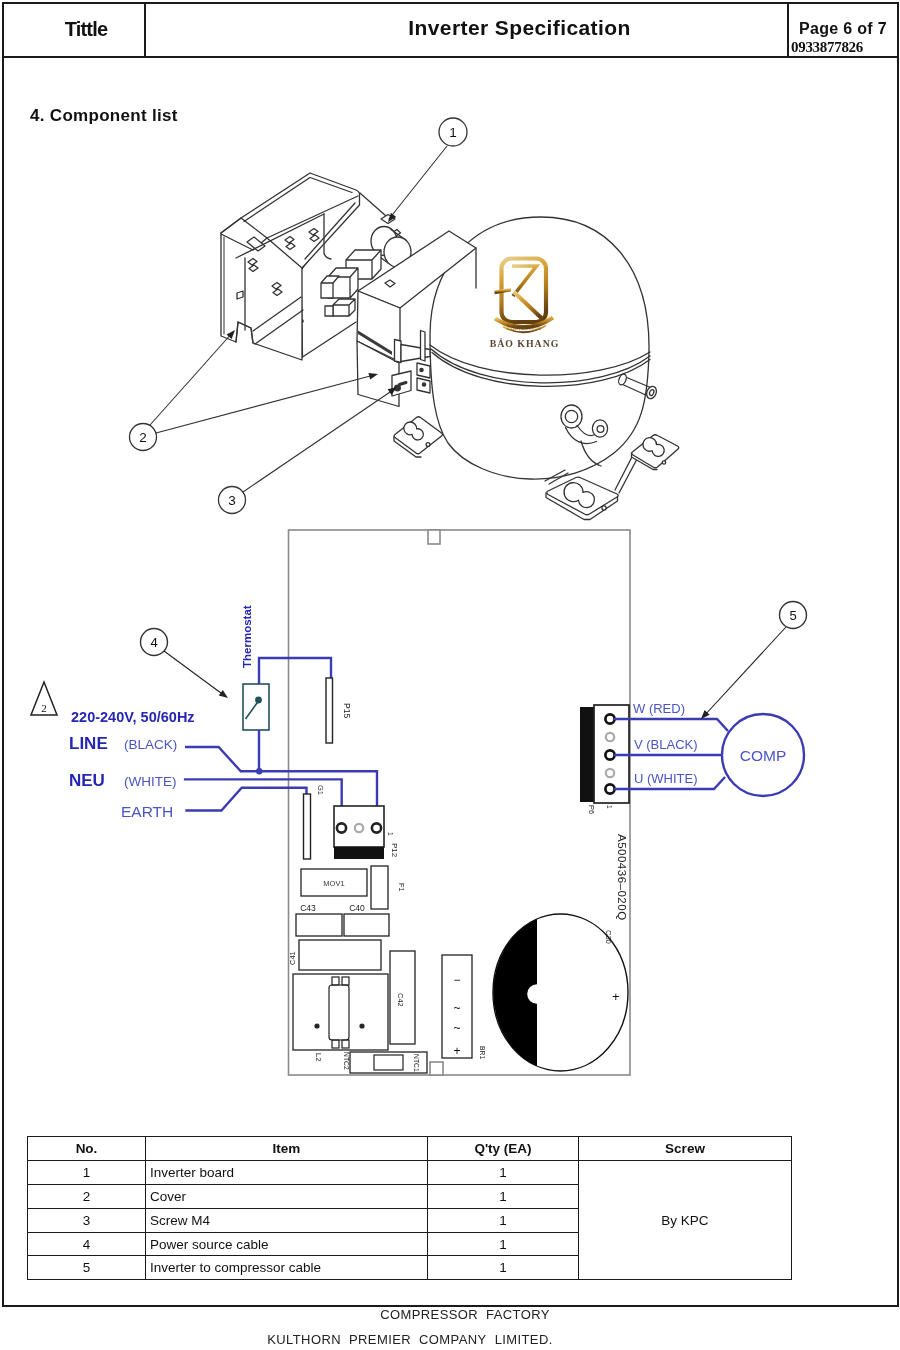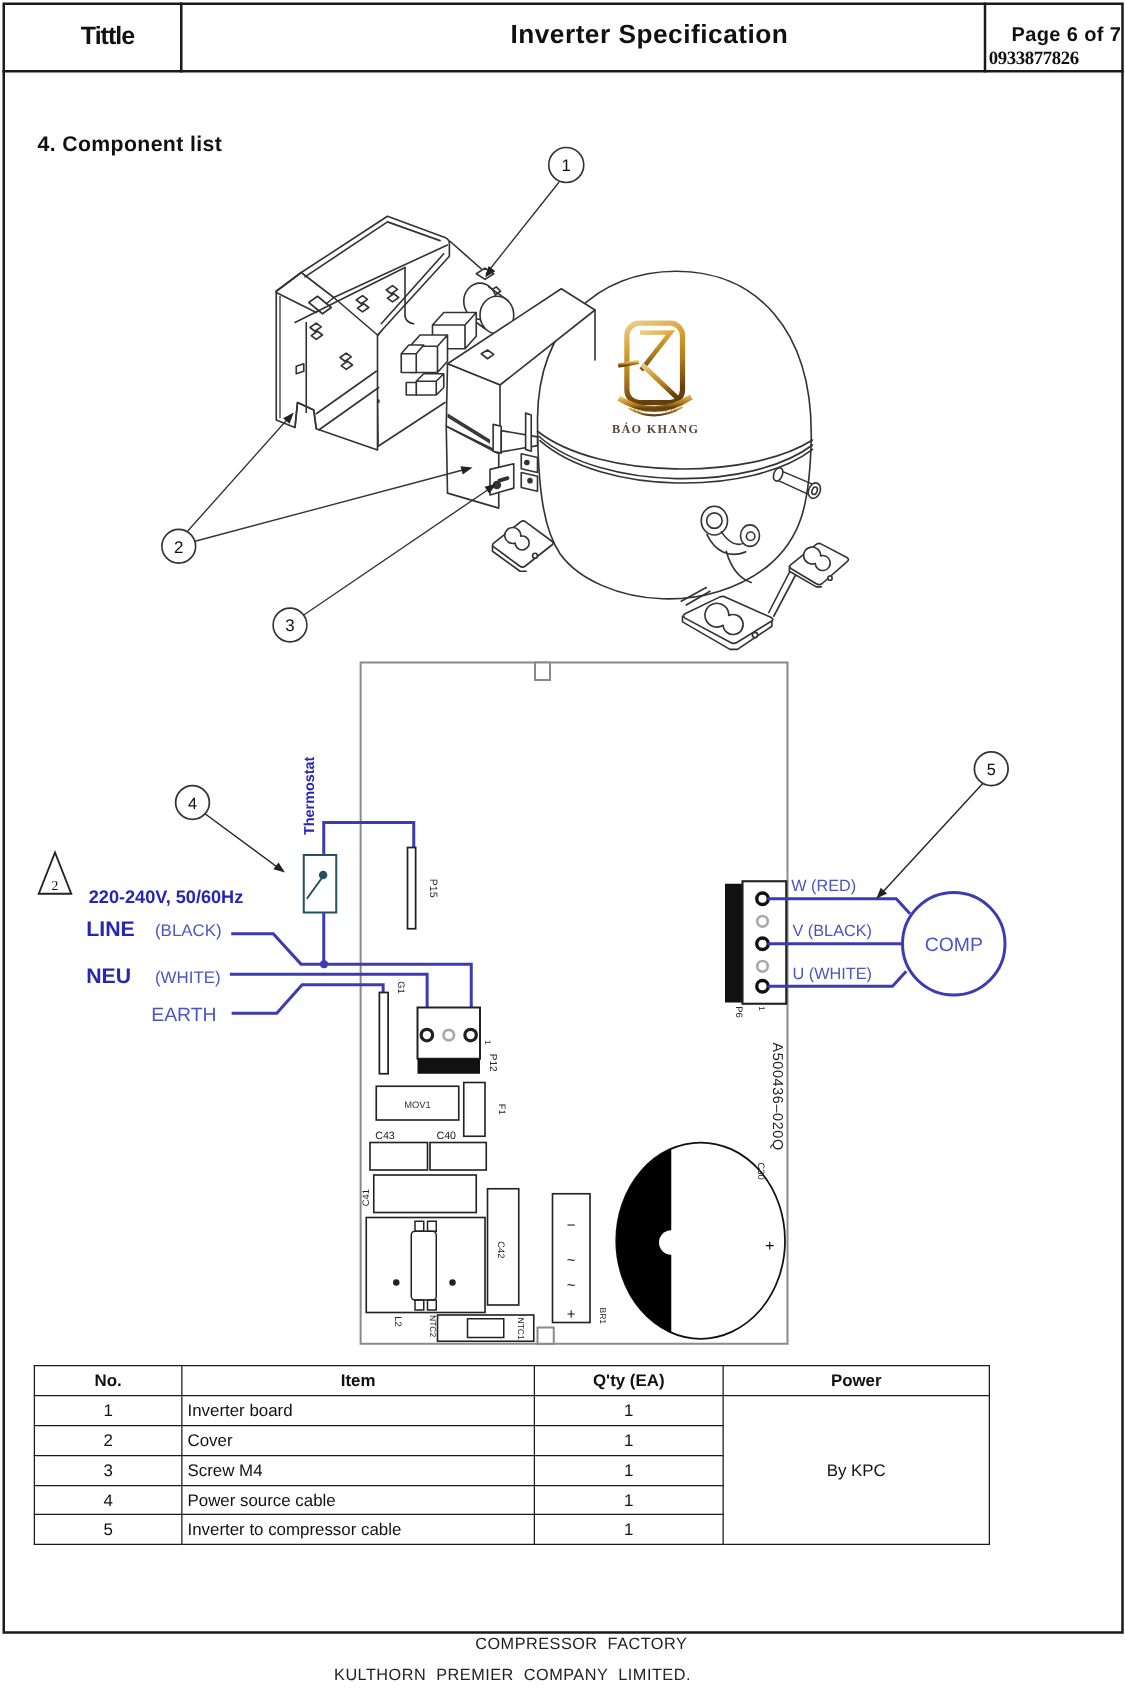--- a/index.html
+++ b/index.html
@@ -4,21 +4,21 @@
 <style>
   html,body{margin:0;padding:0;background:#ffffff;}
   body{width:900px;height:1350px;position:relative;font-family:"Liberation Sans",sans-serif;overflow:hidden;}
   .abs{position:absolute;}
   #pageborder{left:2px;top:2px;width:893px;height:1301px;border:2px solid #1a1a1a;}
   #hline{left:2px;top:56px;width:897px;height:2px;background:#1a1a1a;}
   #v1{left:144px;top:2px;width:2px;height:56px;background:#1a1a1a;}
   #v2{left:787px;top:2px;width:2px;height:56px;background:#1a1a1a;}
   #tittle{left:4px;top:18px;width:164px;text-align:center;font-size:20px;font-weight:bold;color:#111;letter-spacing:-0.8px;}
   #spec{left:146px;top:16px;width:747px;text-align:center;font-size:21px;font-weight:bold;color:#111;letter-spacing:0.4px;}
-  #page67{left:789px;top:20px;width:108px;text-align:right;font-size:16px;font-weight:bold;color:#111;letter-spacing:0.3px;}
+  #page67{left:789px;top:20px;width:108px;text-align:center;font-size:16px;font-weight:bold;color:#111;letter-spacing:0.3px;}
   #phone{left:791px;top:39px;width:108px;text-align:left;font-size:15px;font-weight:bold;color:#111;font-family:"Liberation Serif",serif;letter-spacing:-0.3px;}
   #complist{left:30px;top:106px;font-size:17px;font-weight:bold;color:#111;letter-spacing:0.3px;text-align:center;}
   table.ct{border-collapse:collapse;}
   table.ct td,table.ct th{border:1.6px solid #1a1a1a;font-size:13.5px;color:#111;padding:0;height:22.9px;}
   #footer1{left:15px;top:1307px;width:900px;text-align:center;font-size:13px;color:#222;letter-spacing:0.4px;}
   #footer2{left:0;top:1332px;width:820px;text-align:center;font-size:13px;color:#222;letter-spacing:0.4px;}
 </style>
 </head>
 <body>
 
@@ -351,28 +351,28 @@
 <circle cx="763" cy="755" r="41" stroke="#3b3bb4" stroke-width="2.4" fill="#ffffff"></circle>
 <text x="763" y="761" font-size="15.5" fill="#4a55c2" text-anchor="middle" font-family="Liberation Sans, sans-serif">COMP</text>
 
 <circle cx="793" cy="615" r="13.5" stroke="#333" stroke-width="1.4" fill="#ffffff"></circle>
 <text x="793" y="620" font-size="13" fill="#111" text-anchor="middle" font-family="Liberation Sans, sans-serif">5</text>
 <line x1="786" y1="627" x2="704" y2="716" stroke="#222" stroke-width="1.1"></line>
 <polygon points="701.0,719.0 704.6,710.1 709.6,714.7" fill="#222"></polygon>
 </g>
 </svg>
 
-<div class="abs" style="left:27px;top:1092px;">
+<div class="abs" style="left:27px;top:1136px;">
 <table class="ct">
 <tbody>
         <tr>
   <th style="width:117px;">No.</th>
   <th style="width:281px;">Item</th>
   <th style="width:150px;">Q'ty (EA)</th>
-  <th style="width:212px;">Power</th>
+  <th style="width:212px;">Screw</th>
 </tr>
 <tr>
           <td style="text-align:center;">1</td>
           <td style="padding-left:4px;">Inverter board</td>
           <td style="text-align:center;">1</td>
           <td rowspan="5" style="text-align:center;">By KPC</td>
         </tr>
 <tr>
           <td style="text-align:center;">2</td>
           <td style="padding-left:4px;">Cover</td>

